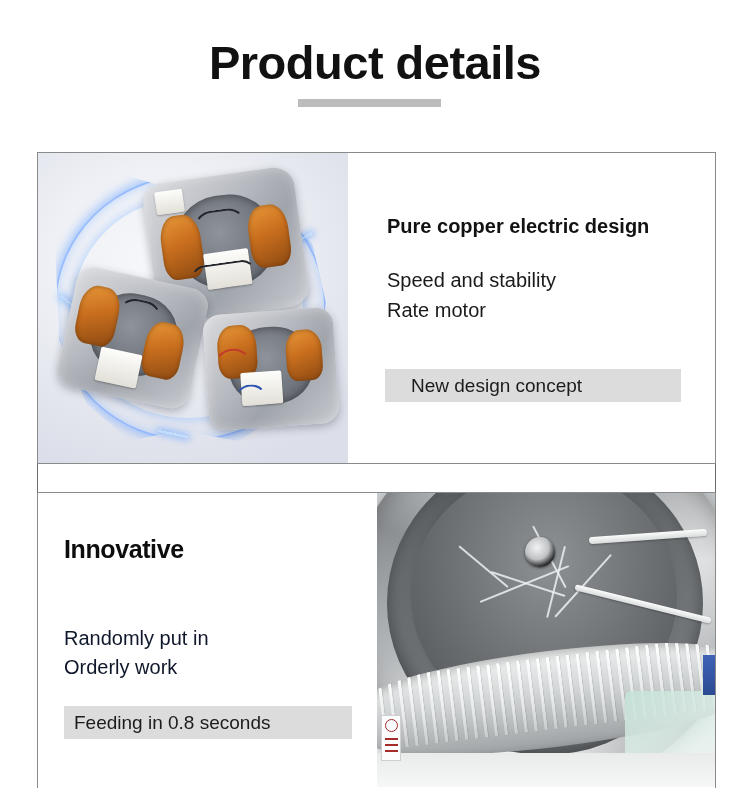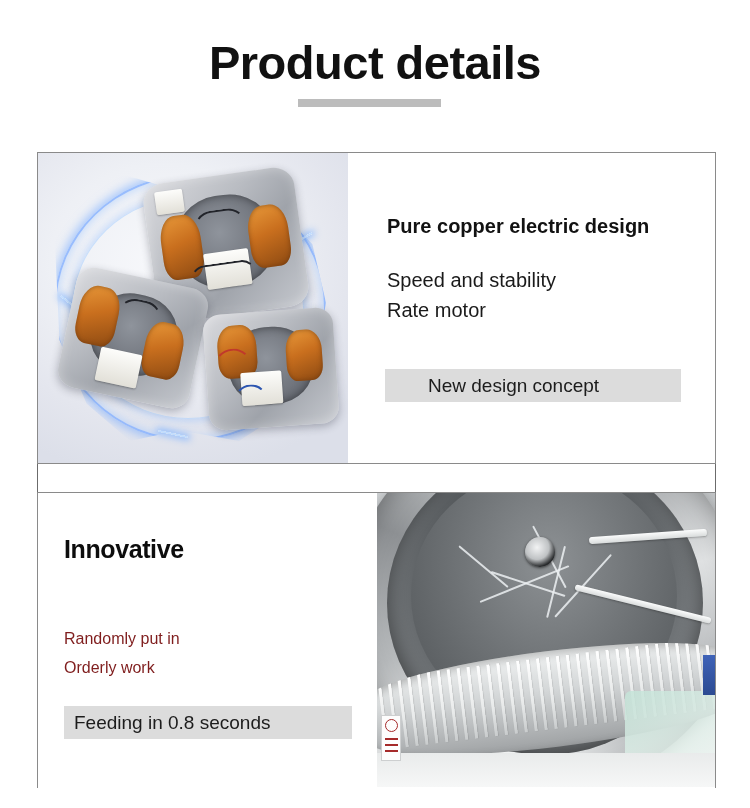--- a/index.html
+++ b/index.html
@@ -114,38 +114,38 @@
     position: absolute;
     background: #dcdcdc;
     color: #1c1c1c;
     display: flex;
     align-items: center;
     font-size: 19px;
   }
   .c1-badge {
     left: 37px; top: 216px;
     width: 296px; height: 33px;
-    padding-left: 43px;
+    padding-left: 26px;
   }
 
   
   .c2-heading {
     position: absolute;
     left: 26px; top: 43px;
     font-size: 25px;
     font-weight: bold;
     color: #0d0d0d;
     line-height: 27px;
     letter-spacing: -0.4px;
   }
   .c2-lines {
     position: absolute;
     left: 26px; top: 131px;
-    font-size: 16px;
-    color: #7f1d1d;
+    font-size: 20px;
+    color: #0f172a;
     line-height: 29px;
   }
   .c2-badge {
     left: 26px; top: 213px;
     width: 288px; height: 33px;
     padding-left: 10px;
   }
 
   
   .motor-scene {

